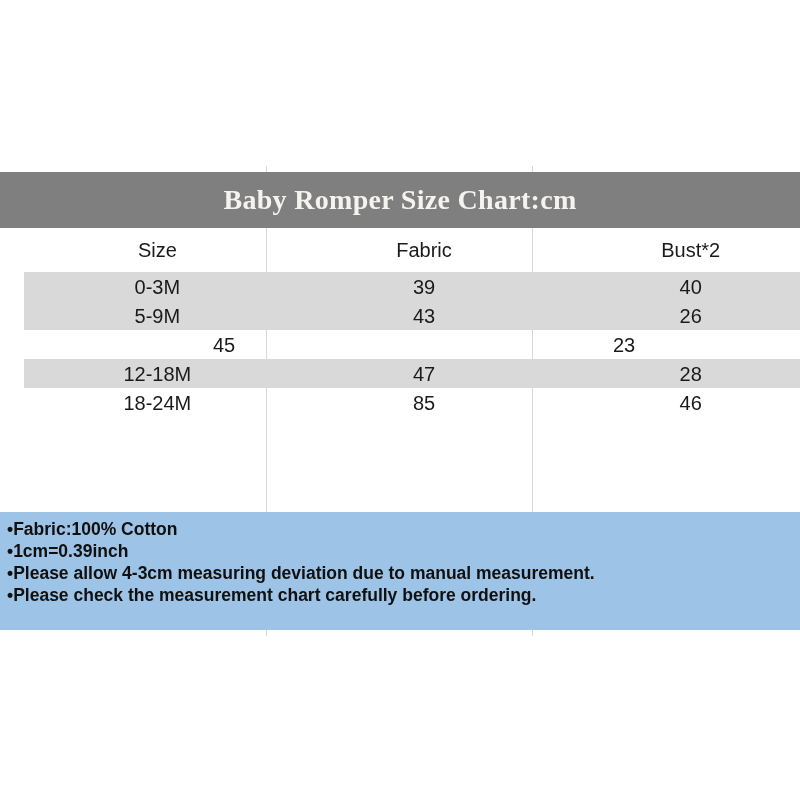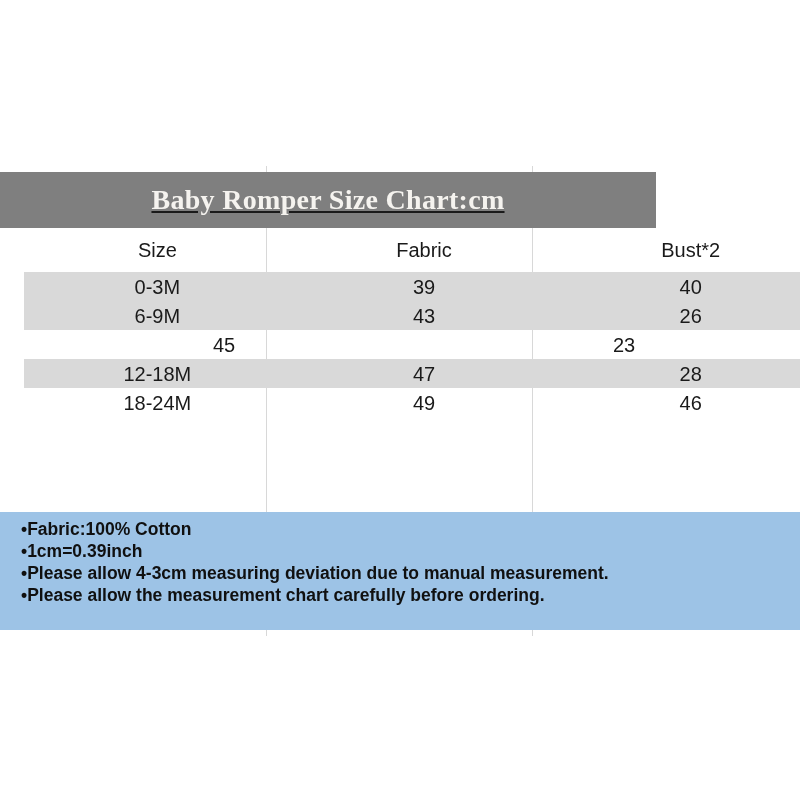--- a/index.html
+++ b/index.html
@@ -24,27 +24,26 @@
     width: 1px;
     background: var(--divider, #d8d8d8);
   }
   .v-divider.d1 { left: 266px; }
   .v-divider.d2 { left: 532px; }
 
   .title-bar {
     position: absolute;
     left: 0;
     top: 172px;
-    width: 656px;
+    width: 800px;
     height: 56px;
     background: var(--title-bar-bg, #7f7f7f);
     display: flex;
     align-items: center;
     justify-content: center;
-    text-decoration: underline;
   }
   .title-bar .title {
     font-family: "Liberation Serif", serif;
     font-weight: bold;
     font-size: 28px;
     letter-spacing: 0.3px;
     color: var(--title-text, #f5f3ef);
   }
 
   .size-table {
@@ -71,21 +70,21 @@
   }
 
   .notes-panel {
     position: absolute;
     left: 0;
     top: 512px;
     width: 800px;
     height: 118px;
     background: var(--notes-bg, #9dc3e6);
     box-sizing: border-box;
-    padding: 6px 8px 0 21px;
+    padding: 6px 8px 0 7px;
   }
   .note-line {
     font-weight: bold;
     font-size: 17.5px;
     line-height: 22px;
     color: #101010;
     white-space: nowrap;
   }
 </style>
 </head>
@@ -106,40 +105,40 @@
       <div class="tcell">Fabric</div>
       <div class="tcell">Bust*2</div>
     </div>
 
     <div class="trow alt">
       <div class="tcell">0-3M</div>
       <div class="tcell">39</div>
       <div class="tcell">40</div>
     </div>
     <div class="trow alt">
-      <div class="tcell">6-9M</div>
+      <div class="tcell">5-9M</div>
       <div class="tcell">43</div>
       <div class="tcell">26</div>
     </div>
     <div class="trow">
       <div class="tcell">45</div>
       <div class="tcell">23</div>
     </div>
     <div class="trow alt">
       <div class="tcell">12-18M</div>
       <div class="tcell">47</div>
       <div class="tcell">28</div>
     </div>
     <div class="trow">
       <div class="tcell">18-24M</div>
-      <div class="tcell">49</div>
+      <div class="tcell">85</div>
       <div class="tcell">46</div>
     </div>
   </div>
 
   <div class="notes-panel">
     <div class="note-line">•Fabric:100% Cotton</div>
     <div class="note-line">•1cm=0.39inch</div>
     <div class="note-line">•Please allow 4-3cm measuring deviation due to manual measurement.</div>
-    <div class="note-line">•Please allow the measurement chart carefully before ordering.</div>
+    <div class="note-line">•Please check the measurement chart carefully before ordering.</div>
   </div>
 
 </div>
 
 </body></html>

